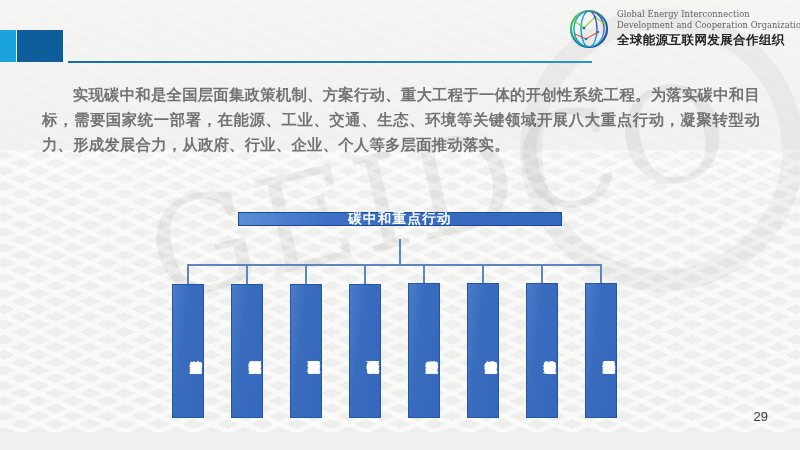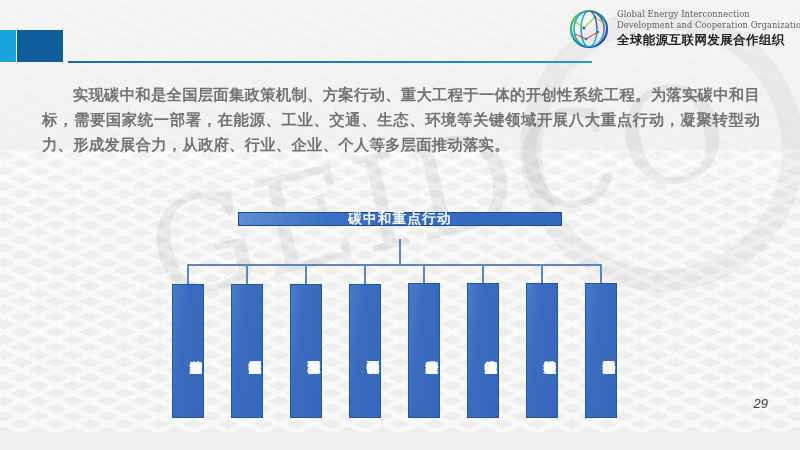--- a/index.html
+++ b/index.html
@@ -244,25 +244,24 @@
   }
   .leaf > span {
     writing-mode: vertical-rl;
     text-orientation: upright;
   }
 
   
   .page-num {
     position: absolute;
     right: 32px;
-    bottom: 39px;
+    bottom: 26px;
     font-size: 13px;
     color: #3b3b3b;
     font-family: "Liberation Sans", sans-serif;
-    font-style: italic;
   }
 
   
   .bottom-band {
     position: absolute;
     left: 0; right: 0; bottom: 0;
     height: 18px;
     background: #f0f0ee;
   }
 </style>

